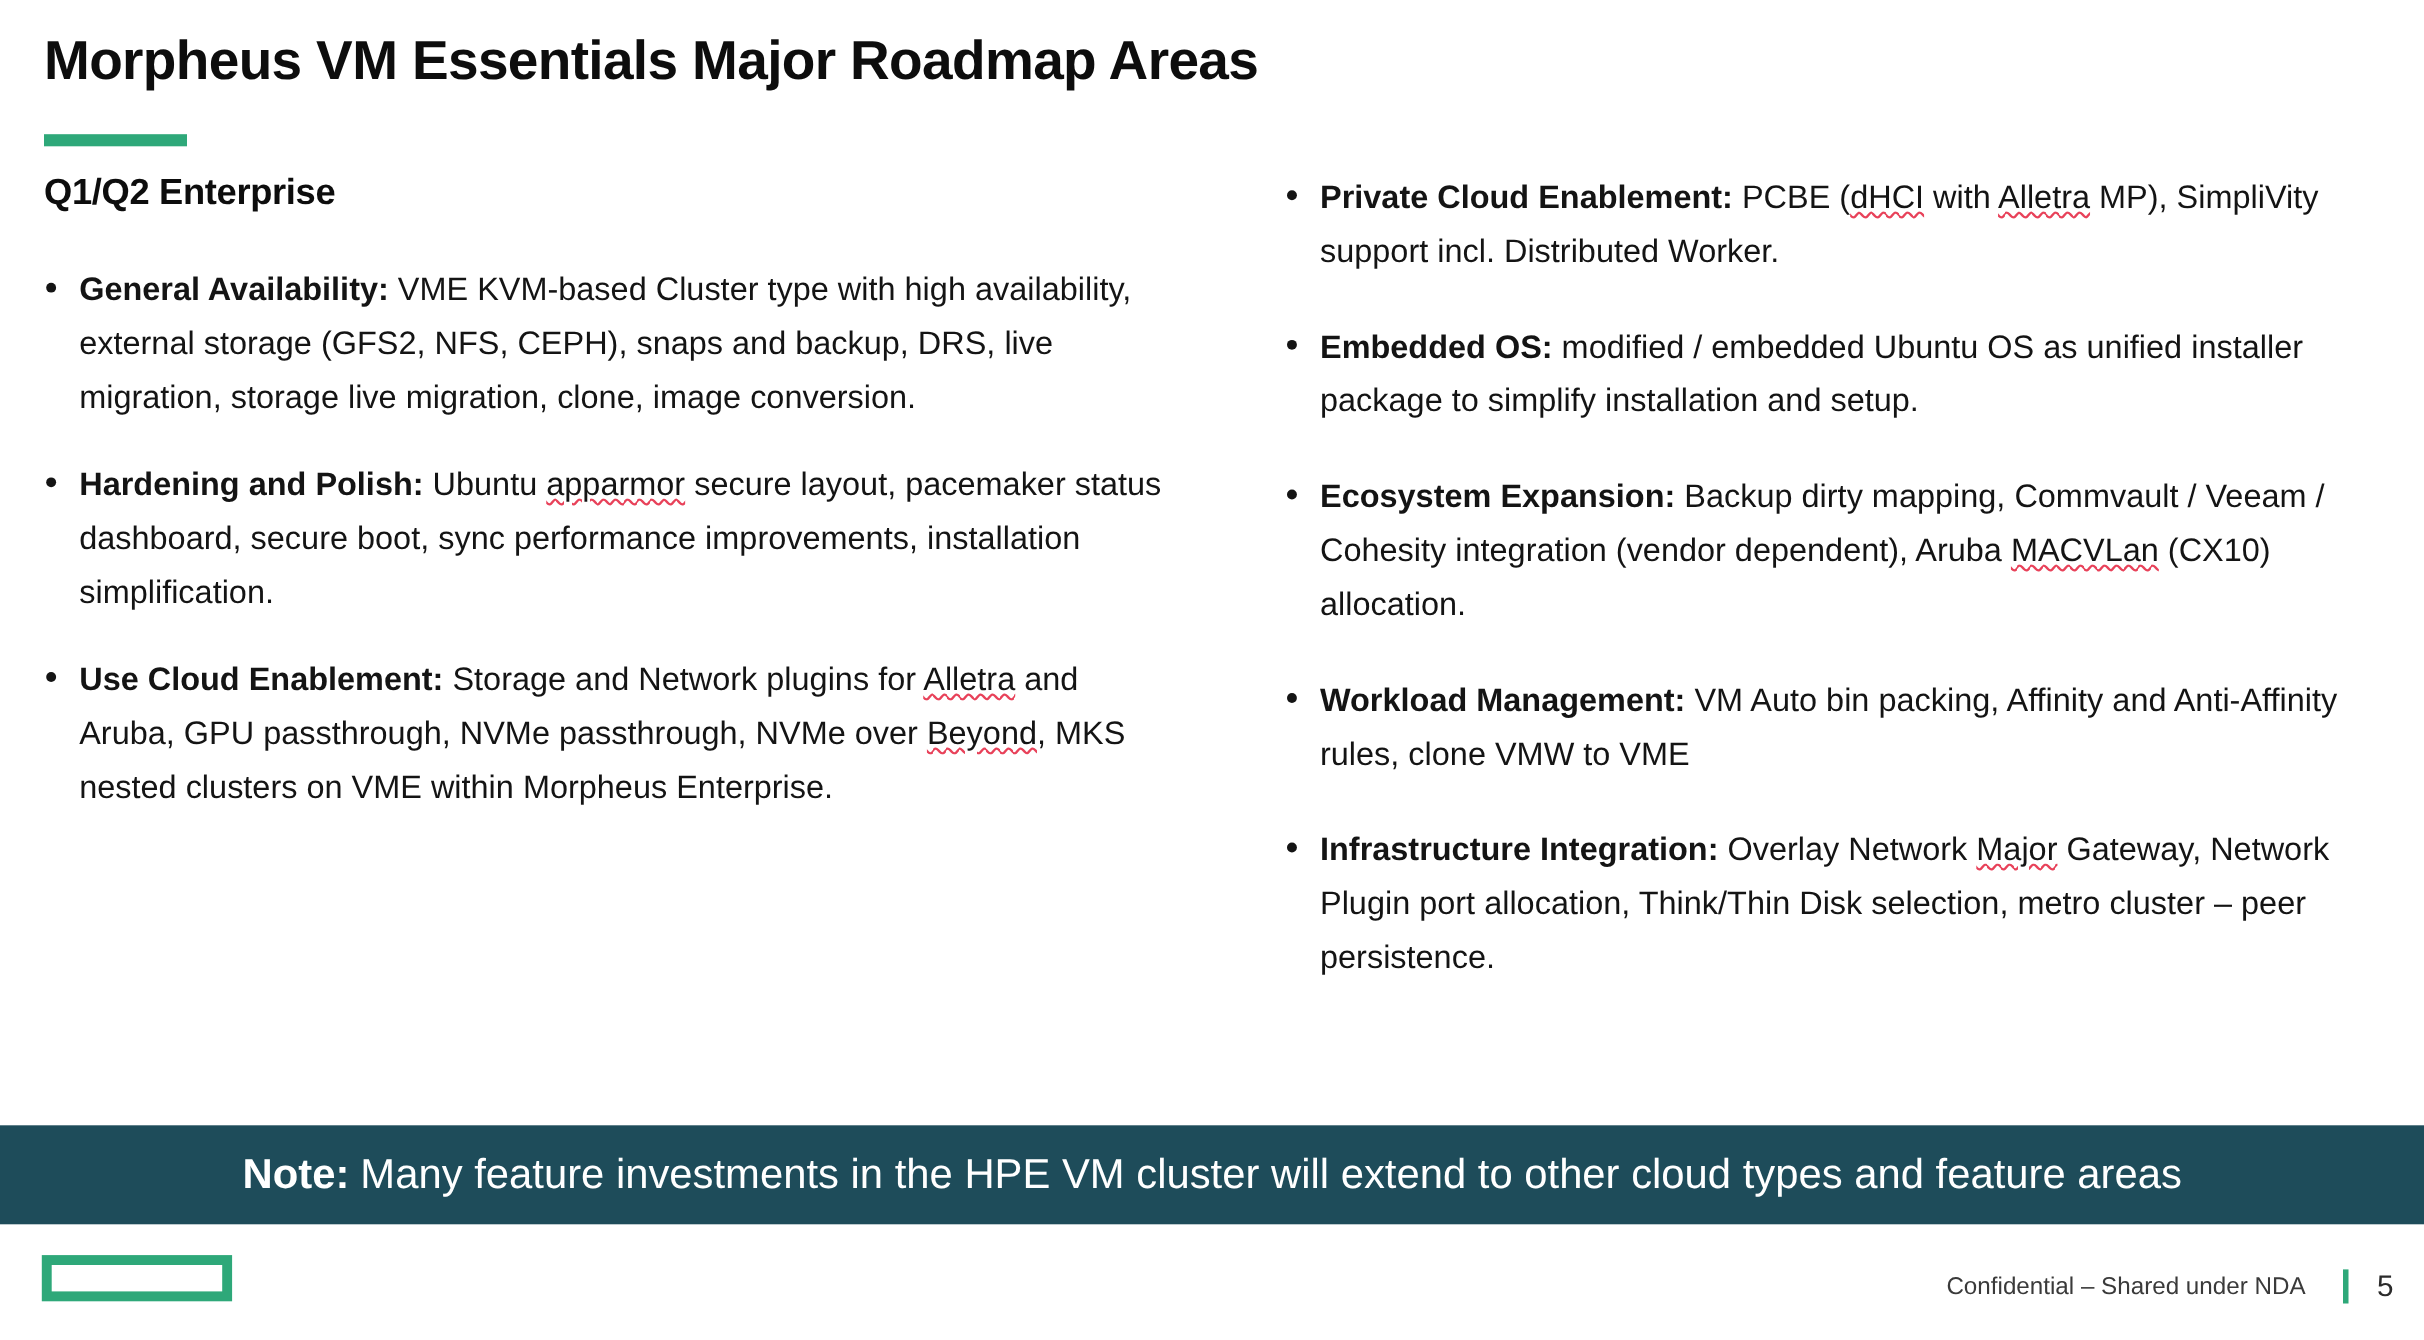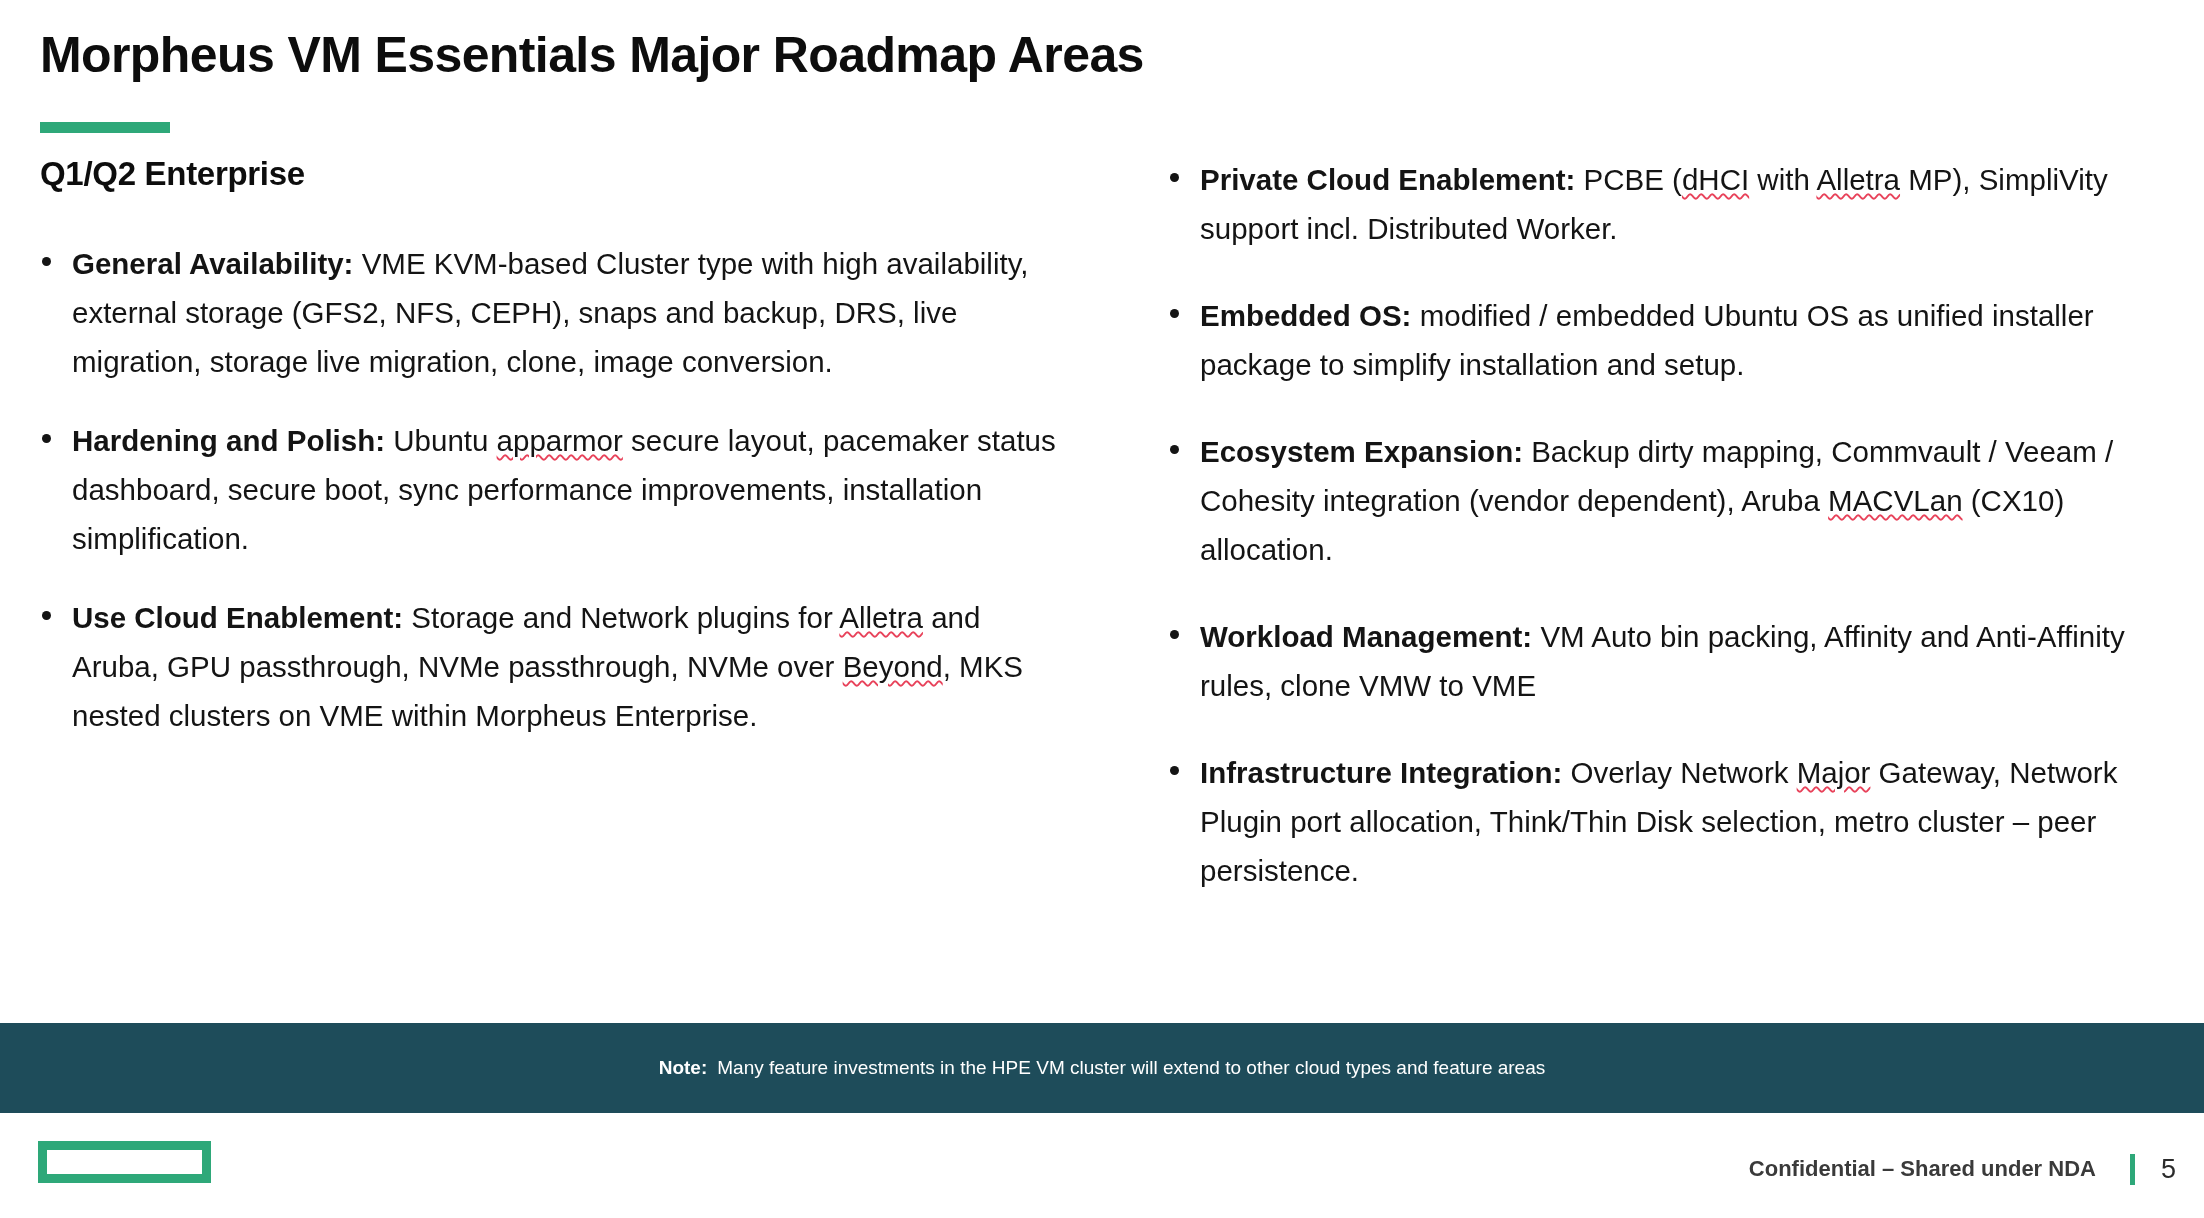--- a/index.html
+++ b/index.html
@@ -95,21 +95,21 @@
     left: 0;
     top: 1023px;
     width: 2204px;
     height: 90px;
     background: #1E4C5A;
     display: flex;
     align-items: center;
     justify-content: center;
   }
   #note-text {
-    font-size: 19px;
+    font-size: 38px;
     color: #ffffff;
     white-space: nowrap;
   }
   #note-label {
     font-weight: 700;
     margin-right: 10px;
   }
 
   
   #hpe-logo {
@@ -127,21 +127,20 @@
     right: 28px;
     top: 1150px;
     display: flex;
     align-items: center;
     height: 38px;
   }
   #footer-confidential {
     font-size: 22px;
     color: #3a3a3a;
     white-space: nowrap;
-    font-weight: bold;
   }
   #footer-divider {
     width: 5px;
     height: 31px;
     background: #2EA879;
     margin: 0 26px 0 34px;
   }
   #footer-page-number {
     font-size: 27px;
     color: #2b2b2b;

